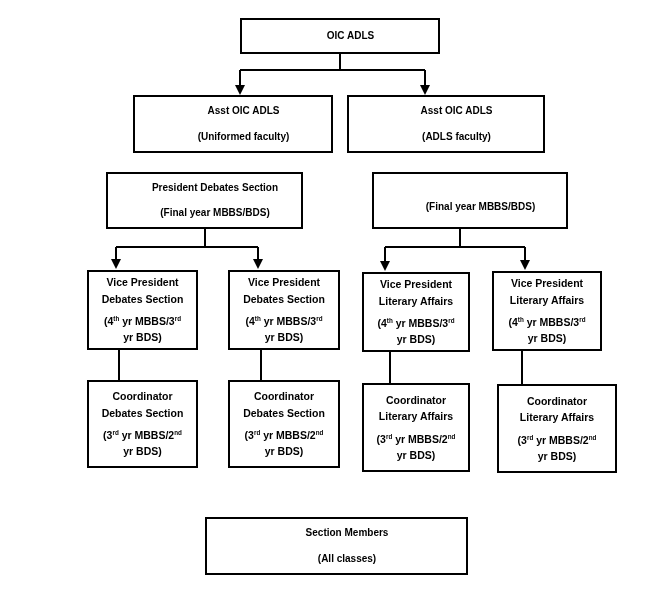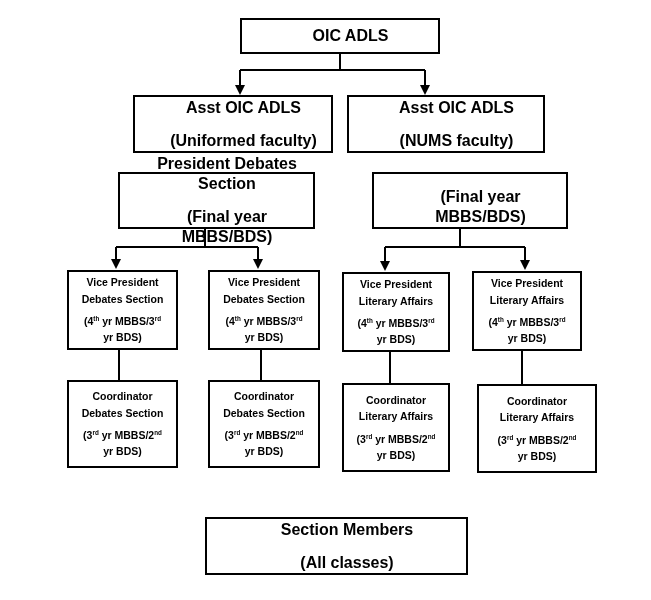--- a/index.html
+++ b/index.html
@@ -18,23 +18,23 @@
     border:2px solid #000000;
     background:#ffffff;
     display:flex;
     flex-direction:column;
     align-items:center;
     justify-content:center;
     text-align:center;
     padding:2px 3px;
   }
   .box .ln { display:block; }
-  .big  { font-size:16px; line-height:1.25;padding-left:24px; }
+  .big  { font-size:10px; line-height:1.25;padding-left:24px; }
   .big .sub   { margin-top:13px;text-align:center; }
-  .small{ font-size:10.5px; line-height:1.55; }
+  .small{ font-size:10.5px; line-height:1.55;margin-left:20px; }
   .small .sub { margin-top:6px; }
   sup { font-size:0.6em; line-height:0; vertical-align:super; }
   .wires { position:absolute; left:0; top:0; }
 </style>
 </head>
 <body>
 
 <div class="canvas">
 
   <svg class="wires" width="651" height="600" viewBox="0 0 651 600">
@@ -57,24 +57,24 @@
   <div class="box big" style="left:240px;top:18px;width:200px;height:36px">
     <span class="ln">OIC ADLS</span>
   </div>
 
   <div class="box big" style="left:133px;top:95px;width:200px;height:58px">
     <span class="ln">Asst OIC ADLS</span>
     <span class="ln sub">(Uniformed faculty)</span>
   </div>
   <div class="box big" style="left:347px;top:95px;width:198px;height:58px">
     <span class="ln">Asst OIC ADLS</span>
-    <span class="ln sub">(NUMS faculty)</span>
+    <span class="ln sub">(ADLS faculty)</span>
   </div>
 
-  <div class="box big" style="left:118px;top:172px;width:197px;height:57px">
+  <div class="box big" style="left:106px;top:172px;width:197px;height:57px">
     <span class="ln">President Debates Section</span>
     <span class="ln sub">(Final year MBBS/BDS)</span>
   </div>
   <div class="box big" style="left:372px;top:172px;width:196px;height:57px">
     <span class="ln sub">(Final year MBBS/BDS)</span>
   </div>
 
   <div class="box small" style="left:67px;top:270px;width:111px;height:80px">
     <span class="ln">Vice President</span>
     <span class="ln">Debates Section</span>

